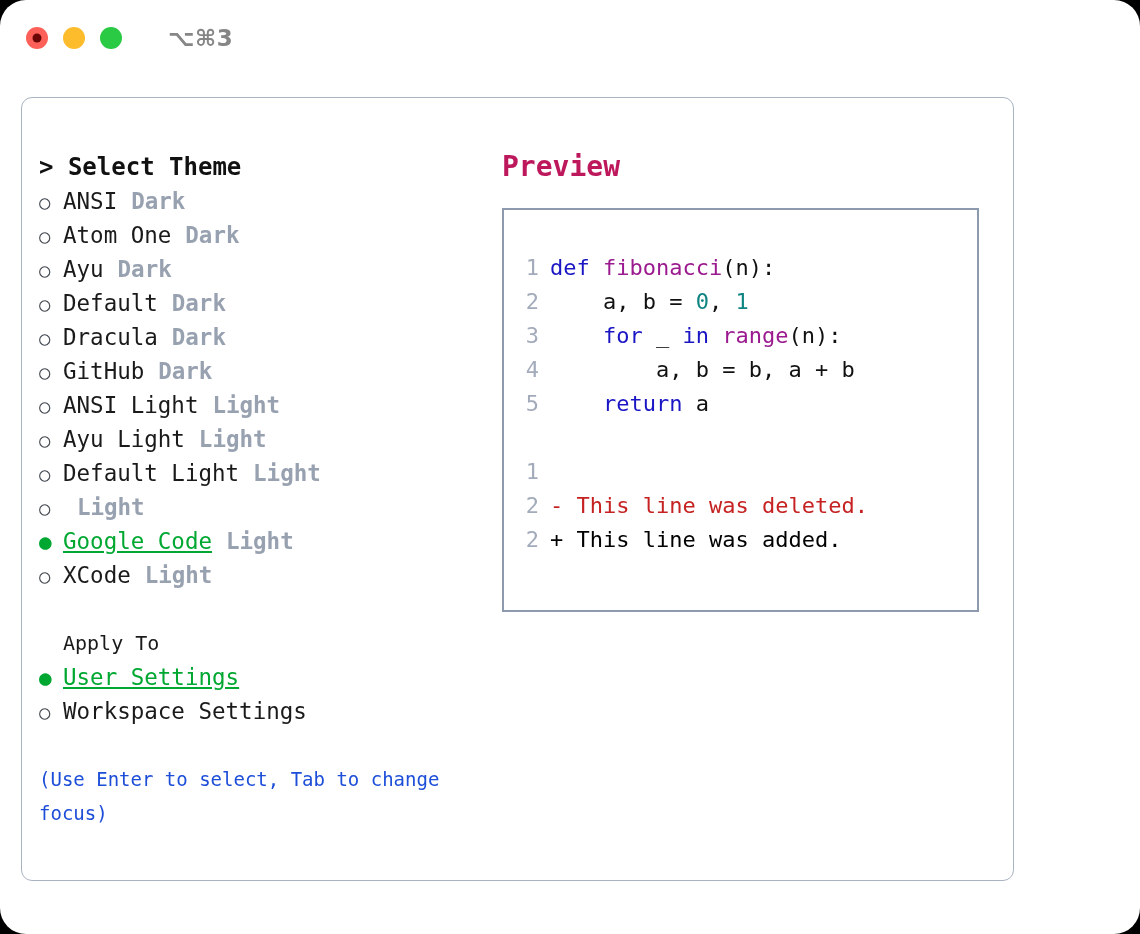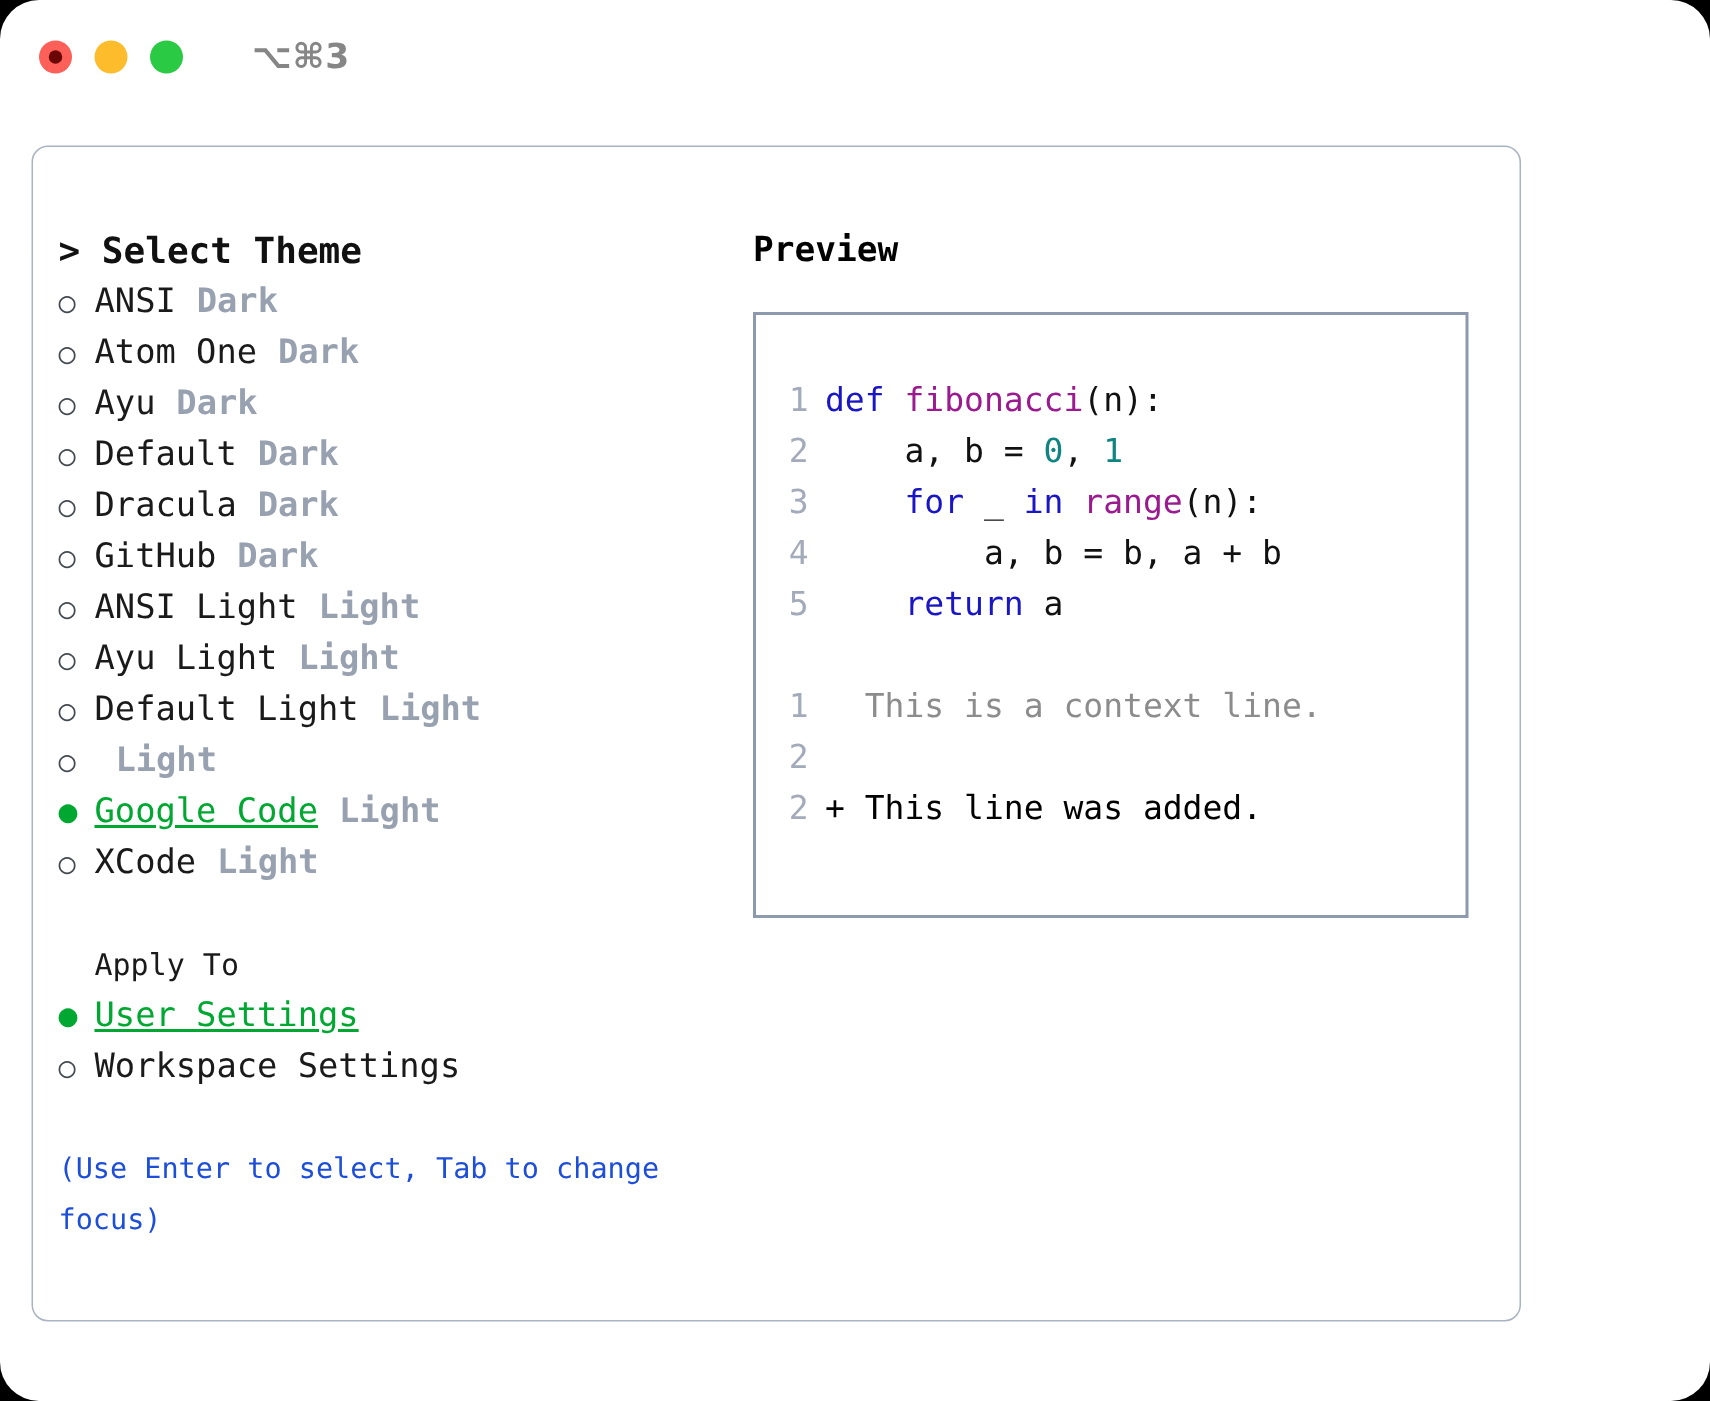--- a/index.html
+++ b/index.html
@@ -162,23 +162,23 @@
   }
 
   
   .right-col {
     position: absolute;
     left: 480px;
     top: 52px;
     width: 490px;
   }
   .preview-head {
-    font-size: 23px;
+    font-size: 28px;
     font-weight: 700;
-    color: #000000;
+    color: #be185d;
     line-height: 34px;
   }
   .preview-box {
     margin-top: 24px;
     width: 477px;
     height: 404px;
     border: 2px solid #8d9aad;
     box-sizing: border-box;
     background: #ffffff;
     position: relative;
@@ -266,22 +266,22 @@
         <div class="preview-head">Preview</div>
 
         <div class="preview-box">
           <div class="code-area" id="code-area">
               <div class="code-line"><span class="lineno">1</span><span class="code-text"><span class="tok-kw">def </span><span class="tok-fn">fibonacci</span><span class="tok-pl">(n):</span></span></div>
               <div class="code-line"><span class="lineno">2</span><span class="code-text"><span class="tok-pl">    a, b = </span><span class="tok-num">0</span><span class="tok-pl">, </span><span class="tok-num">1</span></span></div>
               <div class="code-line"><span class="lineno">3</span><span class="code-text"><span class="tok-pl">    </span><span class="tok-kw">for</span><span class="tok-pl"> _ </span><span class="tok-kw">in</span><span class="tok-pl"> </span><span class="tok-fn">range</span><span class="tok-pl">(n):</span></span></div>
               <div class="code-line"><span class="lineno">4</span><span class="code-text"><span class="tok-pl">        a, b = b, a + b</span></span></div>
               <div class="code-line"><span class="lineno">5</span><span class="code-text"><span class="tok-pl">    </span><span class="tok-kw">return</span><span class="tok-pl"> a</span></span></div>
               <div class="spacer-line"></div>
-              <div class="code-line"><span class="lineno">1</span><span class="code-text diff-ctx">  This is a context line.</span></div>
-              <div class="code-line"><span class="lineno">2</span></div>
+              <div class="code-line"><span class="lineno">1</span></div>
+              <div class="code-line"><span class="lineno">2</span><span class="code-text diff-del">- This line was deleted.</span></div>
               <div class="code-line"><span class="lineno">2</span><span class="code-text diff-add">+ This line was added.</span></div>
             </div>
         </div>
       </div>
 
     </div>
   </div>
 </div>
 
 </body></html>

